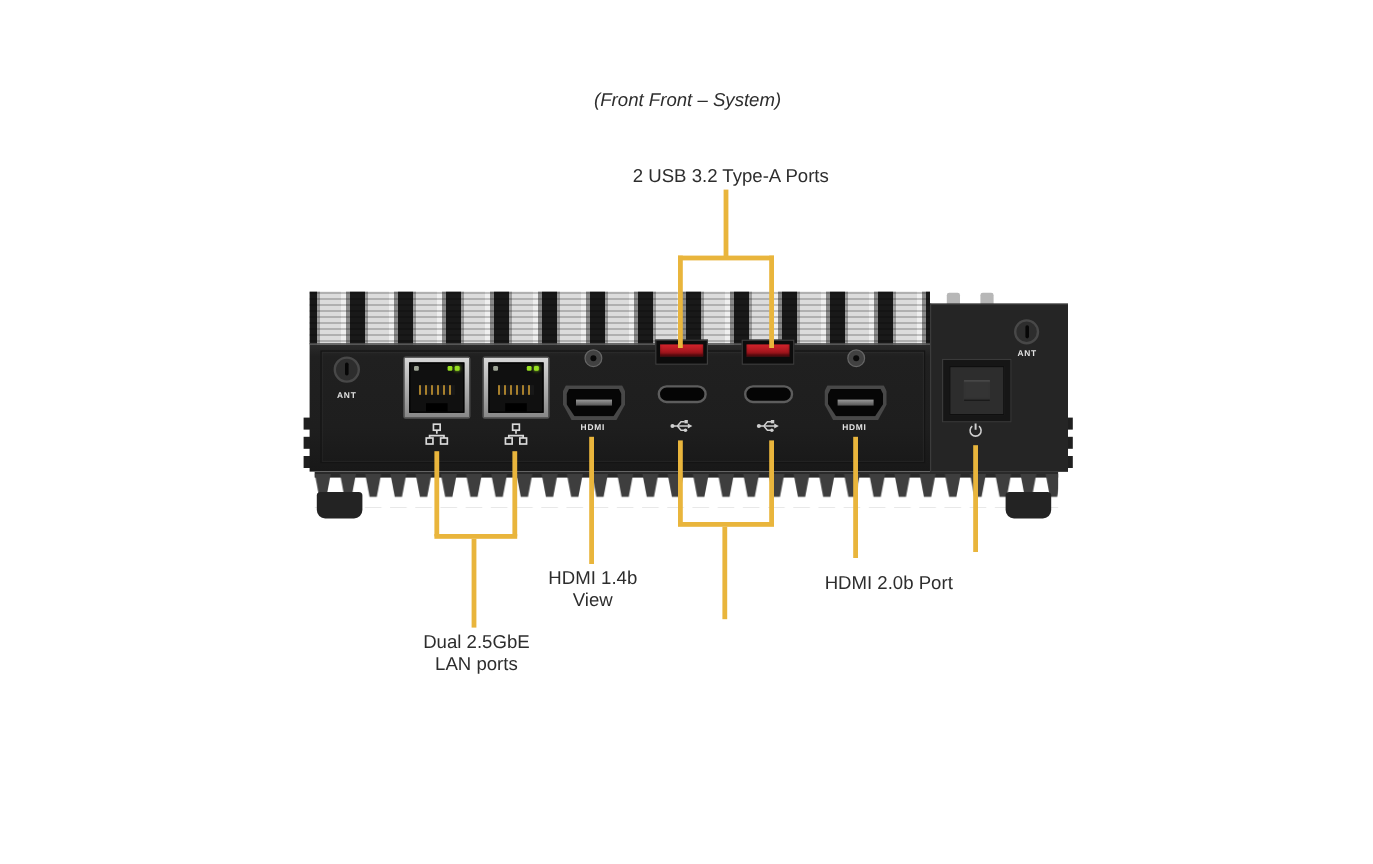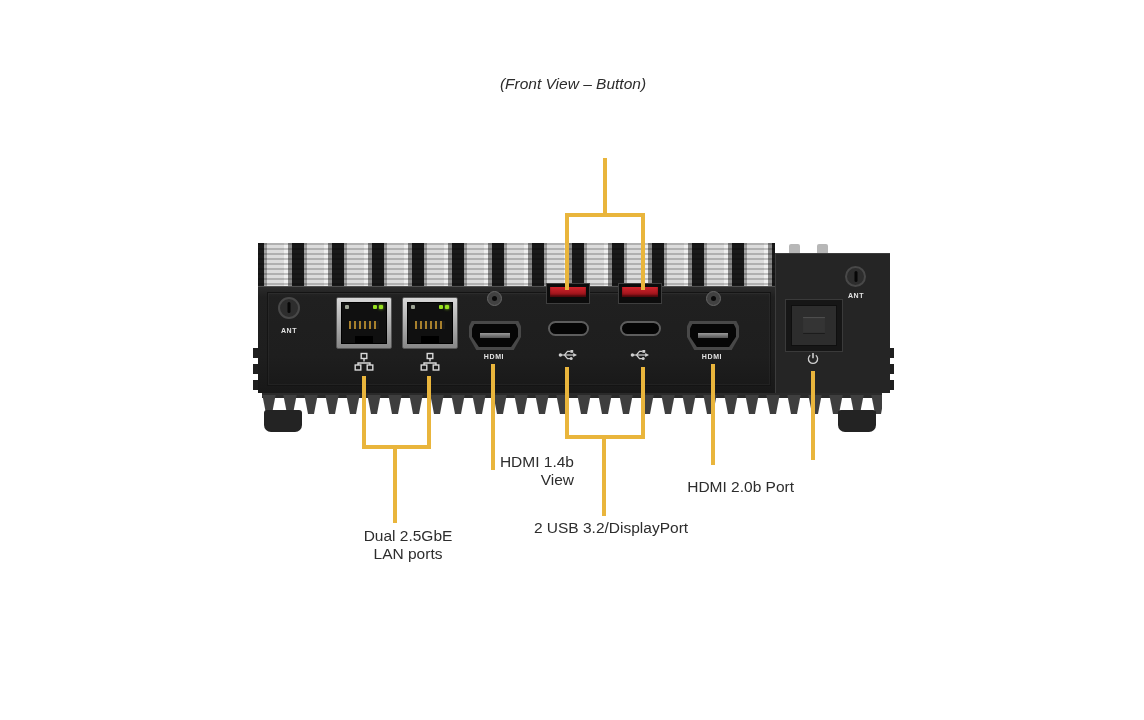--- a/index.html
+++ b/index.html
@@ -67,35 +67,35 @@
         border:1px solid #3a3a3a;box-sizing:border-box;z-index:3;}
   .pwr-mid{position:absolute;inset:5px;background:#2d2d2d;border:1px solid #0f0f0f;}
   .pwr-in{position:absolute;inset:11px;background:#343434;
         box-shadow:inset 0 1px 1px rgba(255,255,255,.14), inset 0 -1px 1px rgba(0,0,0,.5);}
 </style>
 </head>
 <body>
 
 <div class="stage">
 
-  <div class="lbl title" style="left:423px;top:75px;width:300px;">(Front View – Button)</div>
-
-
-  <div class="lbl" style="left:328px;top:527px;width:160px;">
+  <div class="lbl title" style="left:423px;top:75px;width:300px;">(Front Front – System)</div>
+
+  <div class="lbl" style="left:509px;top:139px;width:200px;">2 USB 3.2 Type-A Ports</div>
+
+  <div class="lbl" style="left:317px;top:527px;width:160px;">
     <div>Dual 2.5GbE</div>
     <div>LAN ports</div>
   </div>
 
-  <div class="lbl" style="left:414px;top:453px;width:160px;text-align:right;">
+  <div class="lbl" style="left:414px;top:474px;width:160px;">
     <div>HDMI 1.4b</div>
     <div>View</div>
   </div>
 
   <div class="lbl" style="left:511px;top:519px;width:200px;">
-    <div>2 USB 3.2/DisplayPort</div>
   </div>
 
   <div class="lbl" style="left:634px;top:478px;width:160px;text-align:right;">HDMI 2.0b Port</div>
 
 
   <div class="cl" style="left:603px;top:158px;height:57px;"></div>
   <div class="clh" style="left:565px;top:213px;width:80px;"></div>
   <div class="cl" style="left:565px;top:213px;height:77px;"></div>
   <div class="cl" style="left:641px;top:213px;height:77px;"></div>
 

